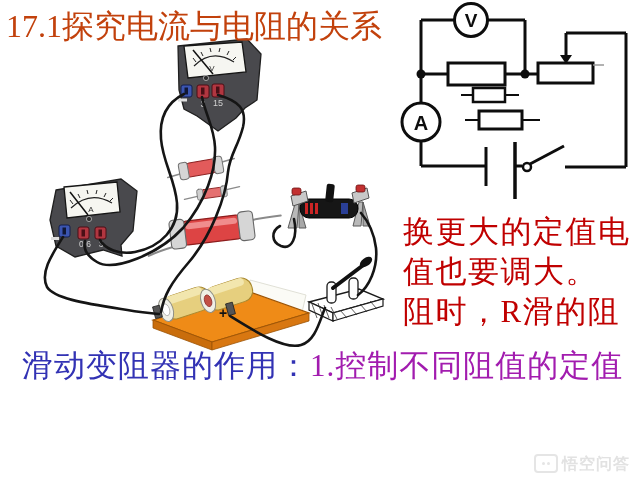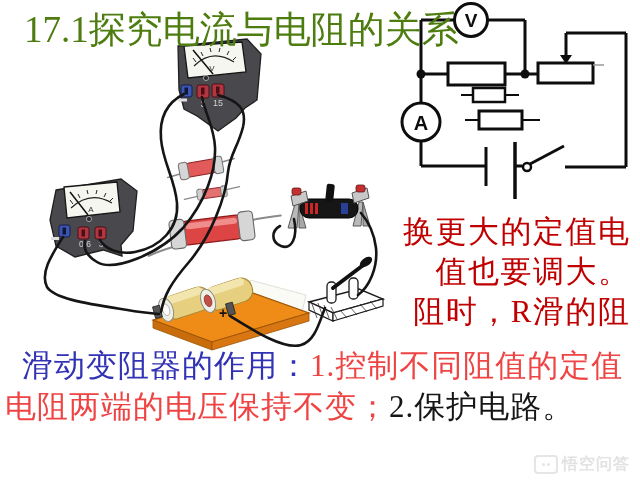--- a/index.html
+++ b/index.html
@@ -2,40 +2,40 @@
 <html><head>
 <meta charset="utf-8">
 <style>
   html,body{margin:0;padding:0;background:#888;}
   .slide{
     position:relative;width:640px;height:481px;background:#ffffff;
     overflow:hidden;font-family:"Liberation Serif","DejaVu Serif",serif;
   }
   .abs{position:absolute;}
   .title{
-    left:24px;top:5px;font-size:37px;color:#4d7c0f;white-space:nowrap;
+    left:6px;top:5px;font-size:32px;color:#c2410c;white-space:nowrap;
     letter-spacing:0px;
   }
   svg{display:block;}
   .photo-svg{left:0;top:0;pointer-events:none;}
   .circuit-svg{left:393px;top:2px;pointer-events:none;}
   .right-note{
     left:403px;top:212px;color:#c00000;font-size:31px;line-height:40px;
     white-space:nowrap;letter-spacing:1.5px;
   }
-  .right-note span{display:block;text-align:right;}
+  .right-note span{display:block;}
   .bottom-note{
     left:5px;top:345px;font-size:31px;line-height:41px;white-space:nowrap;
     letter-spacing:1px;
   }
   .bottom-note .blue{color:#3232b4;margin-left:17px;}
-  .bottom-note .red{color:#ef4444;}
+  .bottom-note .red{color:#a21caf;}
   .bottom-note .black{color:#161616;}
   .watermark{
-    right:10px;bottom:6px;display:flex;align-items:center;gap:4px;
+    right:10px;bottom:6px;display:flex;gap:4px;
     color:#e2e2e2;font-family:"Liberation Sans",sans-serif;
     font-size:16px;font-weight:bold;letter-spacing:1px;margin-top:20px;
   }
   .wm-icon{
     width:20px;height:15px;border:2px solid #e5e5e5;border-radius:4px;
     display:flex;align-items:center;justify-content:center;gap:2px;
   }
   .wm-icon i{width:3px;height:3px;background:#e5e5e5;border-radius:50%;}
 </style>
 </head>
@@ -222,21 +222,20 @@
   <div class="abs title">17.1探究电流与电阻的关系</div>
 
   <div class="abs right-note">
     <span>换更大的定值电</span>
     <span>值也要调大。</span>
     <span>阻时，R滑的阻</span>
   </div>
 
   <div class="abs bottom-note">
     <div><span class="blue">滑动变阻器的作用：</span><span class="red">1.控制不同阻值的定值</span></div>
-    <div><span class="red">电阻两端的电压保持不变；</span><span class="black">2.保护电路。</span></div>
   </div>
 
   <div class="abs watermark">
     <div class="wm-icon">
         <i></i>
         <i></i>
       </div>
     <span>悟空问答</span>
   </div>
 

